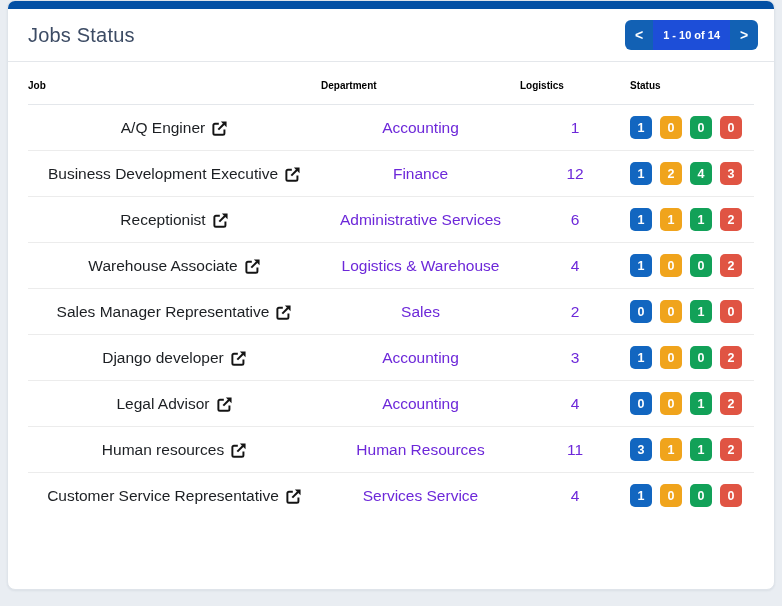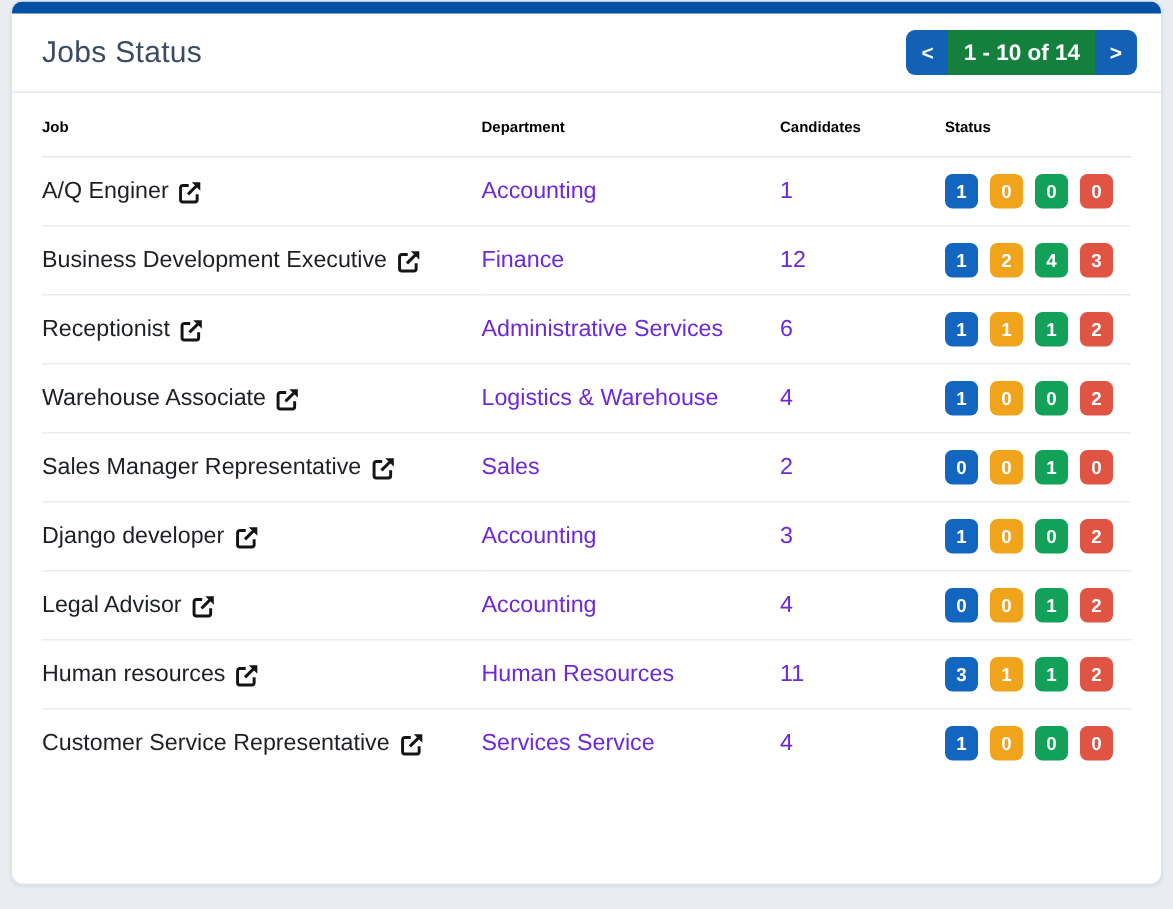--- a/index.html
+++ b/index.html
@@ -51,23 +51,23 @@
     font-size: 14px;
     font-weight: 700;
     cursor: pointer;
     line-height: 1;
   }
   .pg-label {
     display: flex;
     align-items: center;
     justify-content: center;
     padding: 0 10px;
-    background: #15803d;
+    background: #1d4ed8;
     color: #ffffff;
-    font-size: 15px;
+    font-size: 11px;
     font-weight: 700;
     white-space: nowrap;
   }
   .divider { height: 1px; background: #e4e7eb; }
   .table-wrap { padding: 6px 20px 0 20px; }
   table {
     width: 100%;
     border-collapse: collapse;
     table-layout: fixed;
   }
@@ -82,20 +82,21 @@
     color: #000000;
     padding: 12px 0 13px 0;
     border-bottom: 1px solid #e4e7eb;
   }
   tbody td {
     height: 46px;
     padding: 0;
     border-bottom: 1px solid #ececec;
     font-size: 15.5px;
     vertical-align: middle;
+    text-align: center;
   }
   tbody tr:last-child td { border-bottom: none; }
   .td-job { color: #1c1f23; }
   .job-link {
     display: inline-flex;
     align-items: center;
     gap: 6px;
     cursor: pointer;
   }
   .ext-icon { display: inline-flex; position: relative; top: 1px; }
@@ -134,21 +135,21 @@
       <colgroup>
           <col class="c-job">
           <col class="c-dept">
           <col class="c-cand">
           <col class="c-stat">
         </colgroup>
       <thead>
         <tr>
           <th>Job</th>
           <th>Department</th>
-          <th>Candidates</th>
+          <th>Logistics</th>
           <th>Status</th>
         </tr>
       </thead>
       <tbody>
           <tr>
     <td class="td-job">
       <span class="job-link">
         <span>A/Q Enginer</span>
         <span class="ext-icon">
           <svg width="17" height="17" viewBox="0 0 20 20">

